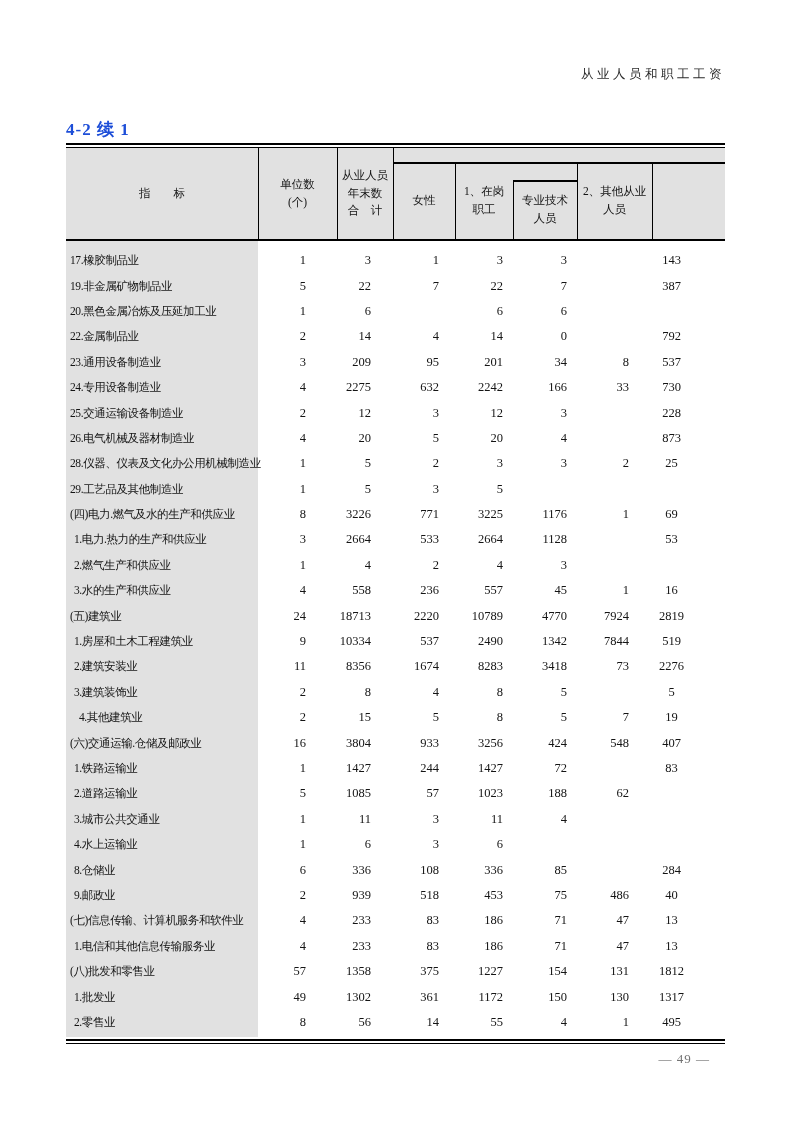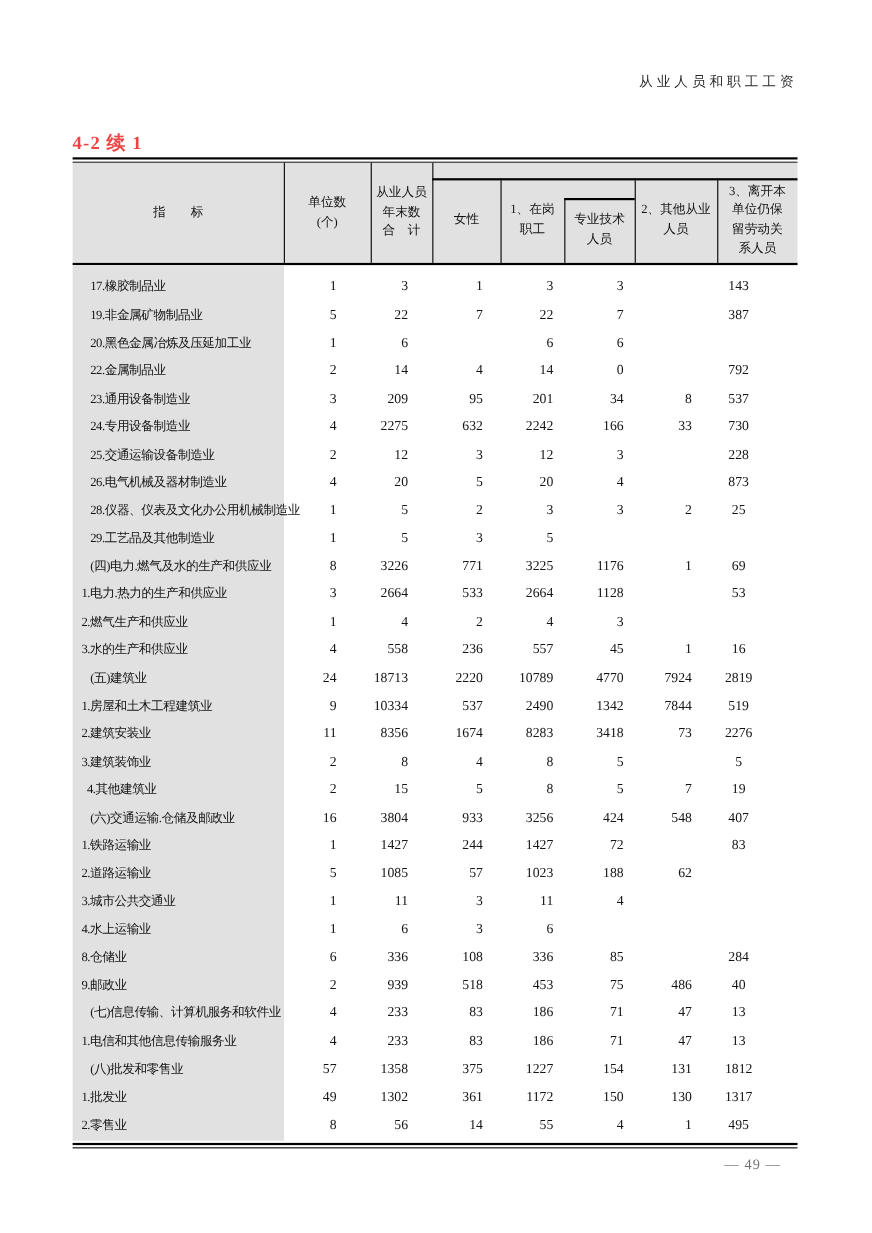--- a/index.html
+++ b/index.html
@@ -16,21 +16,21 @@
     color:var(--ink);
     overflow:hidden;
     text-decoration:underline;
   }
   .running-head{
     position:absolute;top:66px;right:68px;
     font-size:12.5px;letter-spacing:3.5px;color:#2b2b2b;
   }
   .page-title{
     position:absolute;left:66px;top:118px;
-    font-size:17px;font-weight:600;letter-spacing:1px;color:#ef4444;
+    font-size:17px;font-weight:600;letter-spacing:1px;color:#1d4ed8;
   }
   .page-number{
     position:absolute;top:1051px;right:83px;
     font-size:13px;letter-spacing:1px;color:#737373;
   }
 
   .table{position:absolute;left:66px;top:143px;width:659px;height:758px;}
   .rule{position:absolute;background:var(--line);left:0;right:0;}
   .rule-top-a{top:0;height:1.5px;}
   .rule-top-b{top:3.5px;height:1px;}
@@ -67,21 +67,21 @@
   .rule-head-bottom{top:96px;height:2px;}
 
   .tbody{
     position:absolute;left:0;top:98px;width:659px;height:796px;
     background:linear-gradient(90deg,var(--gray) 0,var(--gray) 192px,transparent 192px);
     padding-top:7px;box-sizing:border-box;
   }
   .row{display:flex;height:25.4px;align-items:center;}
   .cell{display:block;box-sizing:border-box;}
   .label{
-    width:192px;padding-left:16px;
+    width:192px;padding-left:4px;
     font-size:11.5px;letter-spacing:-0.4px;
     white-space:nowrap;overflow:visible;
   }
   .ind1{padding-left:8px;}
   .ind2{padding-left:13px;}
   .num{font-size:12.5px;text-align:right;white-space:nowrap;}
   .c1{width:79px;padding-right:31px;}
   .c2{width:56px;padding-right:22px;}
   .c3{width:62px;padding-right:16px;}
   .c4{width:58px;padding-right:10px;}
@@ -111,24 +111,20 @@
       <div class="hcell h-female">女性</div>
       <div class="hcell h-total">从业人员
 年末数
 合　计</div>
       <div class="hcell h-onpost">1、在岗
 职工</div>
       <div class="hcell h-tech">专业技术
 人员</div>
       <div class="hcell h-other">2、其他从业
 人员</div>
-      <div class="hcell h-left">3、离开本
-单位仍保
-留劳动关
-系人员</div>
 
       <div class="gl v192"></div>
       <div class="gl v271"></div>
       <div class="gl v327"></div>
       <div class="gl v389"></div>
       <div class="gl v447"></div>
       <div class="gl v511"></div>
       <div class="gl v586"></div>
       <div class="gl h14"></div>
       <div class="gl h32"></div>

